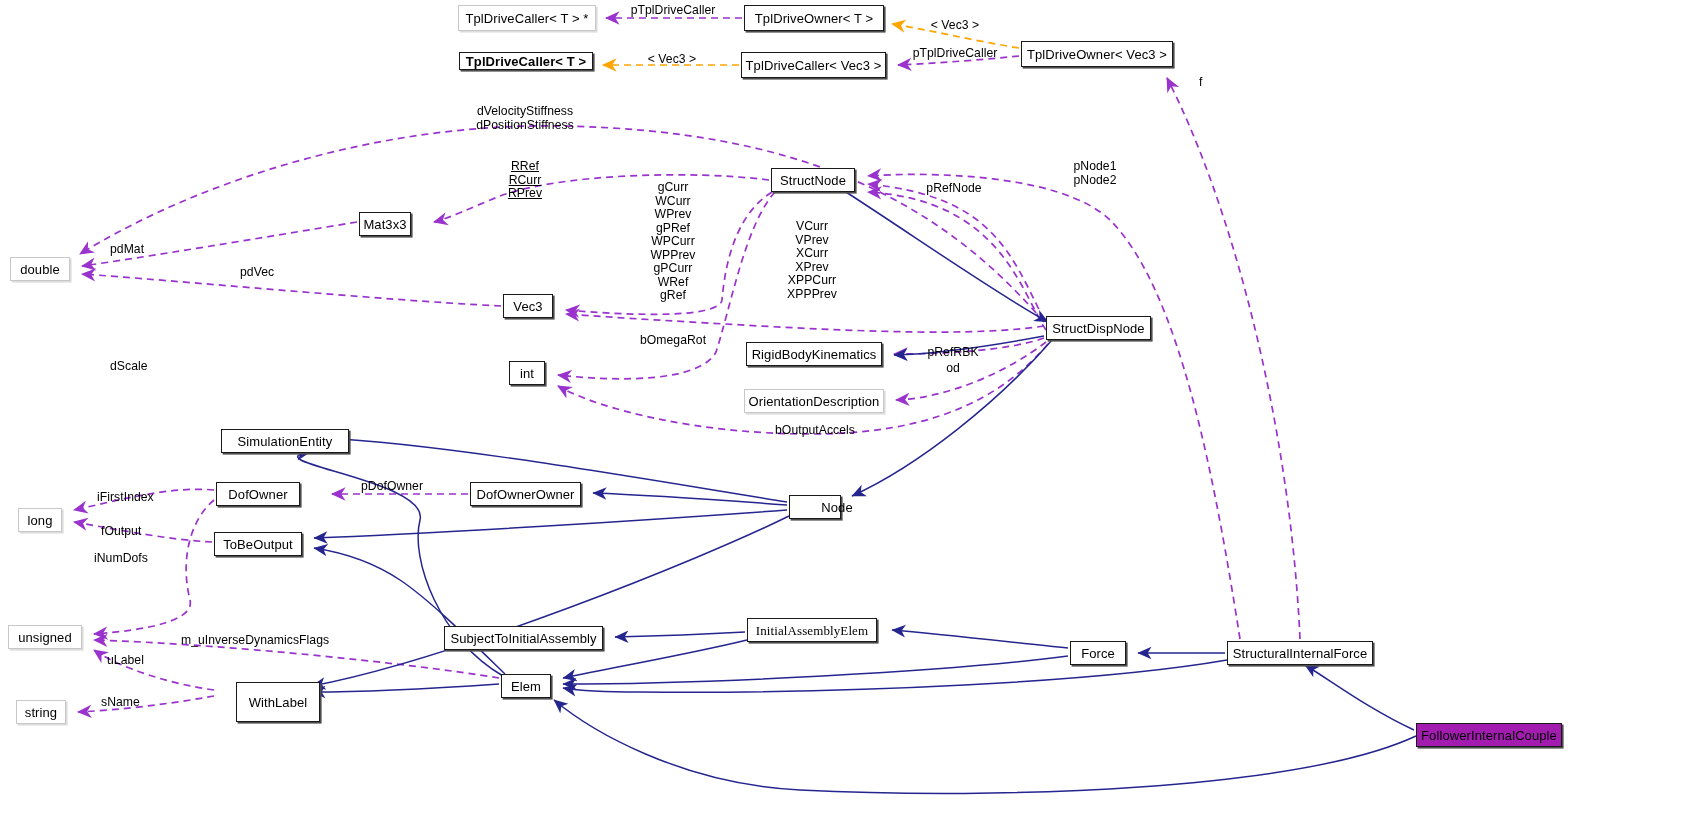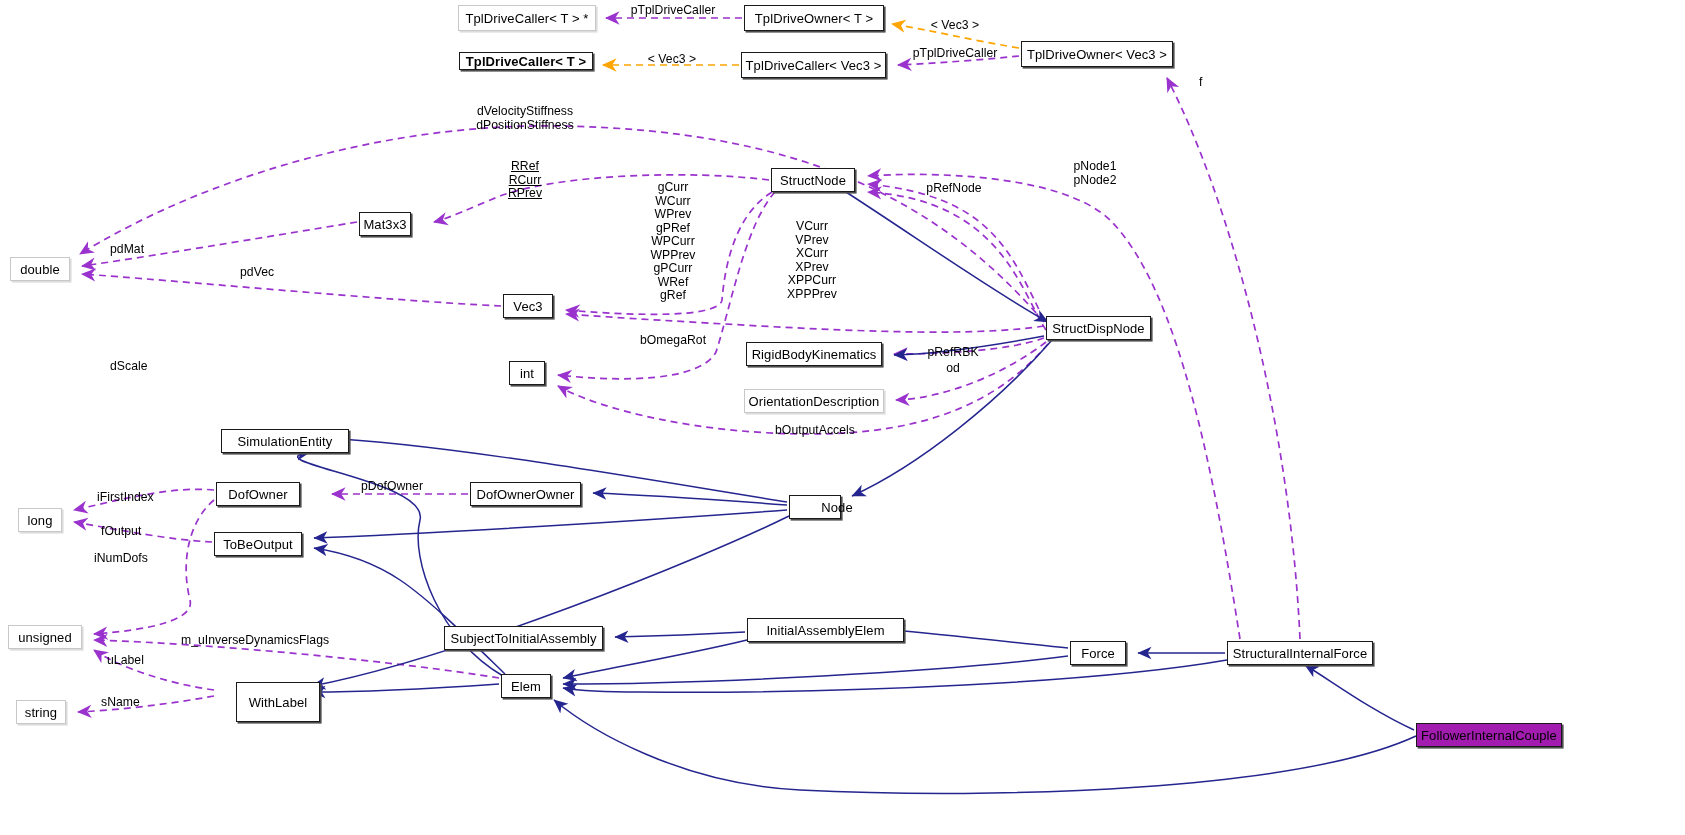--- a/index.html
+++ b/index.html
@@ -145,21 +145,21 @@
       <div class="node-box" style="left: 509px; top: 361px; width: 36px; height: 24px;">int</div>
       <div class="node-box faded" style="left: 744px; top: 389px; width: 140px; height: 24px;">OrientationDescription</div>
       <div class="node-box" style="left: 206px; top: 429px; width: 128px; height: 24px; margin-left: 15px;">SimulationEntity</div>
       <div class="node-box" style="left: 216px; top: 482px; width: 84px; height: 24px;">DofOwner</div>
       <div class="node-box" style="left: 470px; top: 482px; width: 111px; height: 24px;">DofOwnerOwner</div>
       <div class="node-box" style="left: 789px; top: 495px; width: 52px; height: 24px; padding-left: 44px;">Node</div>
       <div class="node-box faded" style="left: 18px; top: 508px; width: 44px; height: 24px;">long</div>
       <div class="node-box" style="left: 214px; top: 532px; width: 88px; height: 24px;">ToBeOutput</div>
       <div class="node-box faded" style="left: 8px; top: 625px; width: 74px; height: 24px;">unsigned</div>
       <div class="node-box" style="left: 444px; top: 626px; width: 159px; height: 24px;">SubjectToInitialAssembly</div>
-      <div class="node-box" style="left: 747px; top: 618px; width: 157px; height: 24px;">InitialAssemblyElem</div>
+      <div class="node-box" style="left: 747px; top: 618px; width: 130px; height: 24px; font-family: Liberation Serif, serif;">InitialAssemblyElem</div>
       <div class="node-box" style="left: 1070px; top: 641px; width: 56px; height: 24px;">Force</div>
       <div class="node-box" style="left: 1227px; top: 641px; width: 146px; height: 24px;">StructuralInternalForce</div>
       <div class="node-box" style="left: 220px; top: 682px; width: 84px; height: 40px; margin-left: 16px;">WithLabel</div>
       <div class="node-box" style="left: 501px; top: 674px; width: 50px; height: 24px;">Elem</div>
       <div class="node-box faded" style="left: 16px; top: 700px; width: 50px; height: 24px;">string</div>
       <div class="node-box highlight" style="left: 1416px; top: 723px; width: 146px; height: 24px;">FollowerInternalCouple</div>
     </div>
   <div id="labels">
       <div class="edge-label center" style="left: 673px; top: 4px;">pTplDriveCaller</div>
       <div class="edge-label center" style="left: 955px; top: 19px;">&lt; Vec3 &gt;</div>

